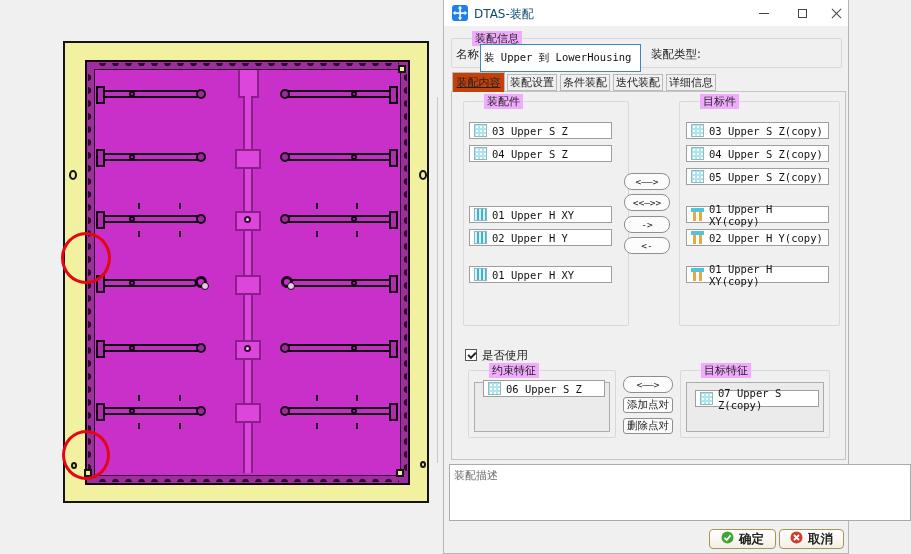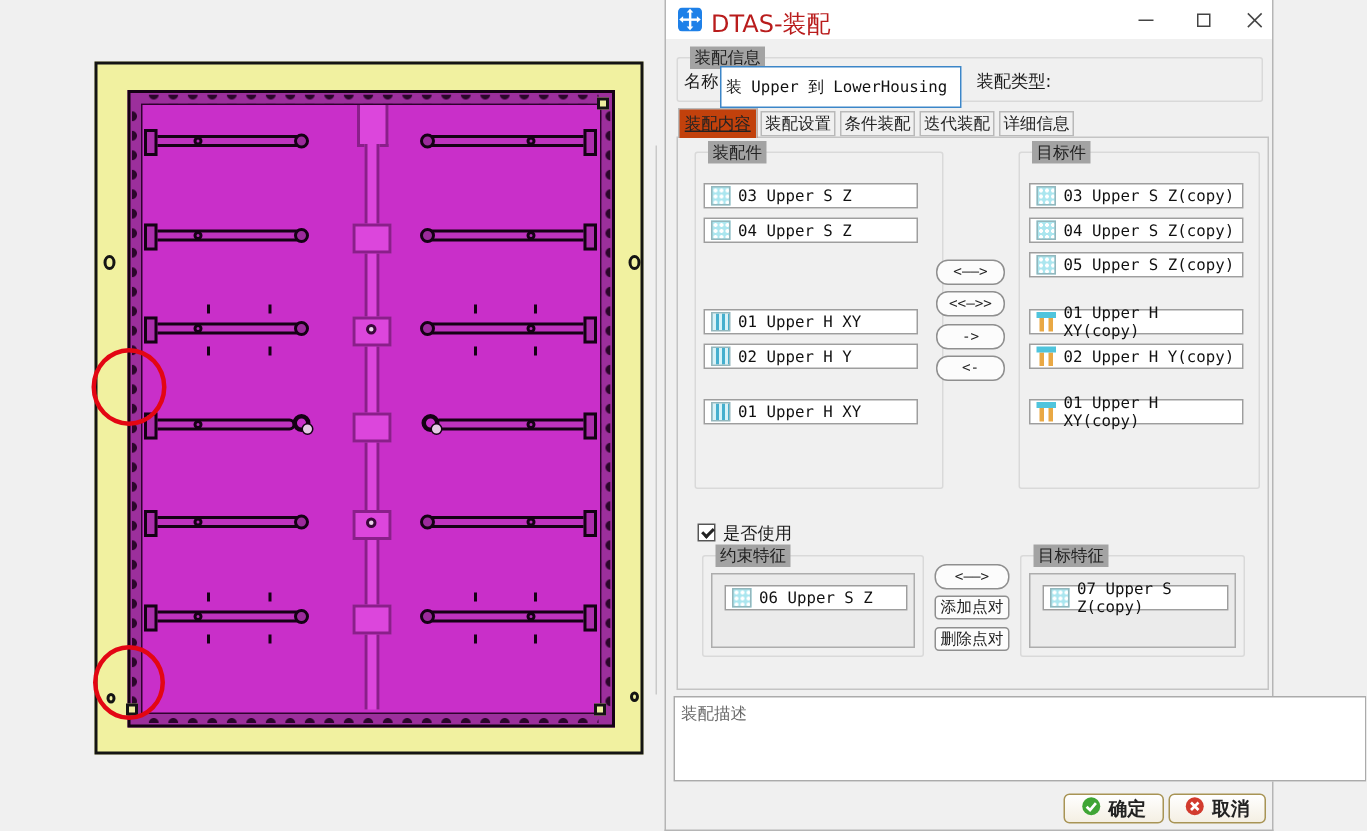--- a/index.html
+++ b/index.html
@@ -46,32 +46,32 @@
   .chole{position:absolute;left:149px;width:7px;height:7px;border:2px solid #3A083A;border-radius:50%;background:#EAD3EA;}
   .cornersq{position:absolute;width:8px;height:8px;background:#EDED9E;border:2px solid #141414;}
   .omark{position:absolute;border:2px solid #141414;border-radius:50%;background:rgba(0,0,0,0);}
   .redcirc{position:absolute;border:3px solid #E30613;border-radius:50%;background:rgba(0,0,0,0);}
   .vdivider{position:absolute;left:437px;top:97px;width:1px;height:366px;background:#C9C9C9;}
 
   
   .dialog{position:absolute;left:443px;top:0;width:406px;height:554px;background:#F0F0F0;
           border:1px solid #B5B5B5;border-top:none;}
   .titlebar{position:absolute;left:0;top:0;right:0;height:26px;background:#FFFFFF;}
-  .title-text{position:absolute;left:30px;top:6px;font-size:16px;color:#b91c1c;}
+  .title-text{position:absolute;left:30px;top:6px;font-size:12px;color:#0c4a6e;}
   .app-icon{position:absolute;left:8px;top:5px;width:16px;height:16px;}
   .winbtn{position:absolute;top:0;height:26px;display:flex;align-items:center;justify-content:center;}
   .glyph-min{width:10px;height:1px;background:#444;}
   .glyph-max{width:9px;height:9px;border:1px solid #444;}
   .glyph-close{position:relative;width:11px;height:11px;}
   .glyph-close::before,.glyph-close::after{content:"";position:absolute;left:-1px;top:5px;width:13px;height:1px;background:#444;}
   .glyph-close::before{transform:rotate(45deg);}
   .glyph-close::after{transform:rotate(-45deg);}
 
   .grp{position:absolute;border:1px solid #D9D9D9;border-radius:2px;}
-  .legend{position:absolute;top:-8px;left:8px;background:#a3a3a3;padding:0 3px;font-size:11px;color:#222;white-space:nowrap;}
+  .legend{position:absolute;top:-8px;left:20px;background:#f0abfc;padding:0 3px;font-size:11px;color:#222;white-space:nowrap;}
 
   .lbl{position:absolute;font-size:11.5px;color:#1c1c1c;white-space:nowrap;}
   .name-input{position:absolute;left:36px;top:44px;width:161px;height:18px;border:1px solid #3C86C8;background:#fff;
       font-family:"DejaVu Sans Mono",monospace;font-size:10.5px;padding:13px 3px;color:#111;}
   .combo{position:absolute;left:249px;top:44px;width:142px;height:18px;border:1px solid #8A8A8A;
       background:linear-gradient(#FDFDFD,#ECECEC);display:flex;align-items:center;padding:0 4px;font-size:10.5px;}
   .combo .arrow{position:absolute;right:5px;top:7px;width:0;height:0;border-left:4px solid rgba(0,0,0,0);
       border-right:4px solid rgba(0,0,0,0);border-top:5px solid #333;}
   .combo-txt{margin-left:4px;font-family:"DejaVu Sans Mono",monospace;}
 
@@ -299,21 +299,21 @@
       <div class="xferbtn" style="top:124px">-&gt;</div>
       <div class="xferbtn" style="top:145px">&lt;-</div>
 
       <span class="cb" style="left:13px;top:257px"></span>
       <span class="lbl" style="left:30px;top:256px">是否使用</span>
 
       <div class="grp" style="left:16px;top:278px;width:148px;height:68px">
         <span class="legend">约束特征</span>
       </div>
       <div class="sunken" style="left:22px;top:290px;width:136px;height:50px"></div>
-      <div class="list-item" style="left:31px;top:298px;width:122px">
+      <div class="list-item" style="left:31px;top:288px;width:122px">
           <span class="pticon" data-icon="s"></span>
           <span>06 Upper S Z</span>
         </div>
 
       <div class="xferbtn" style="top:284px;left:171px;width:50px">&lt;——&gt;</div>
       <div class="smallbtn" style="top:305px">添加点对</div>
       <div class="smallbtn" style="top:326px">删除点对</div>
 
       <div class="grp" style="left:228px;top:278px;width:150px;height:68px">
         <span class="legend">目标特征</span>

